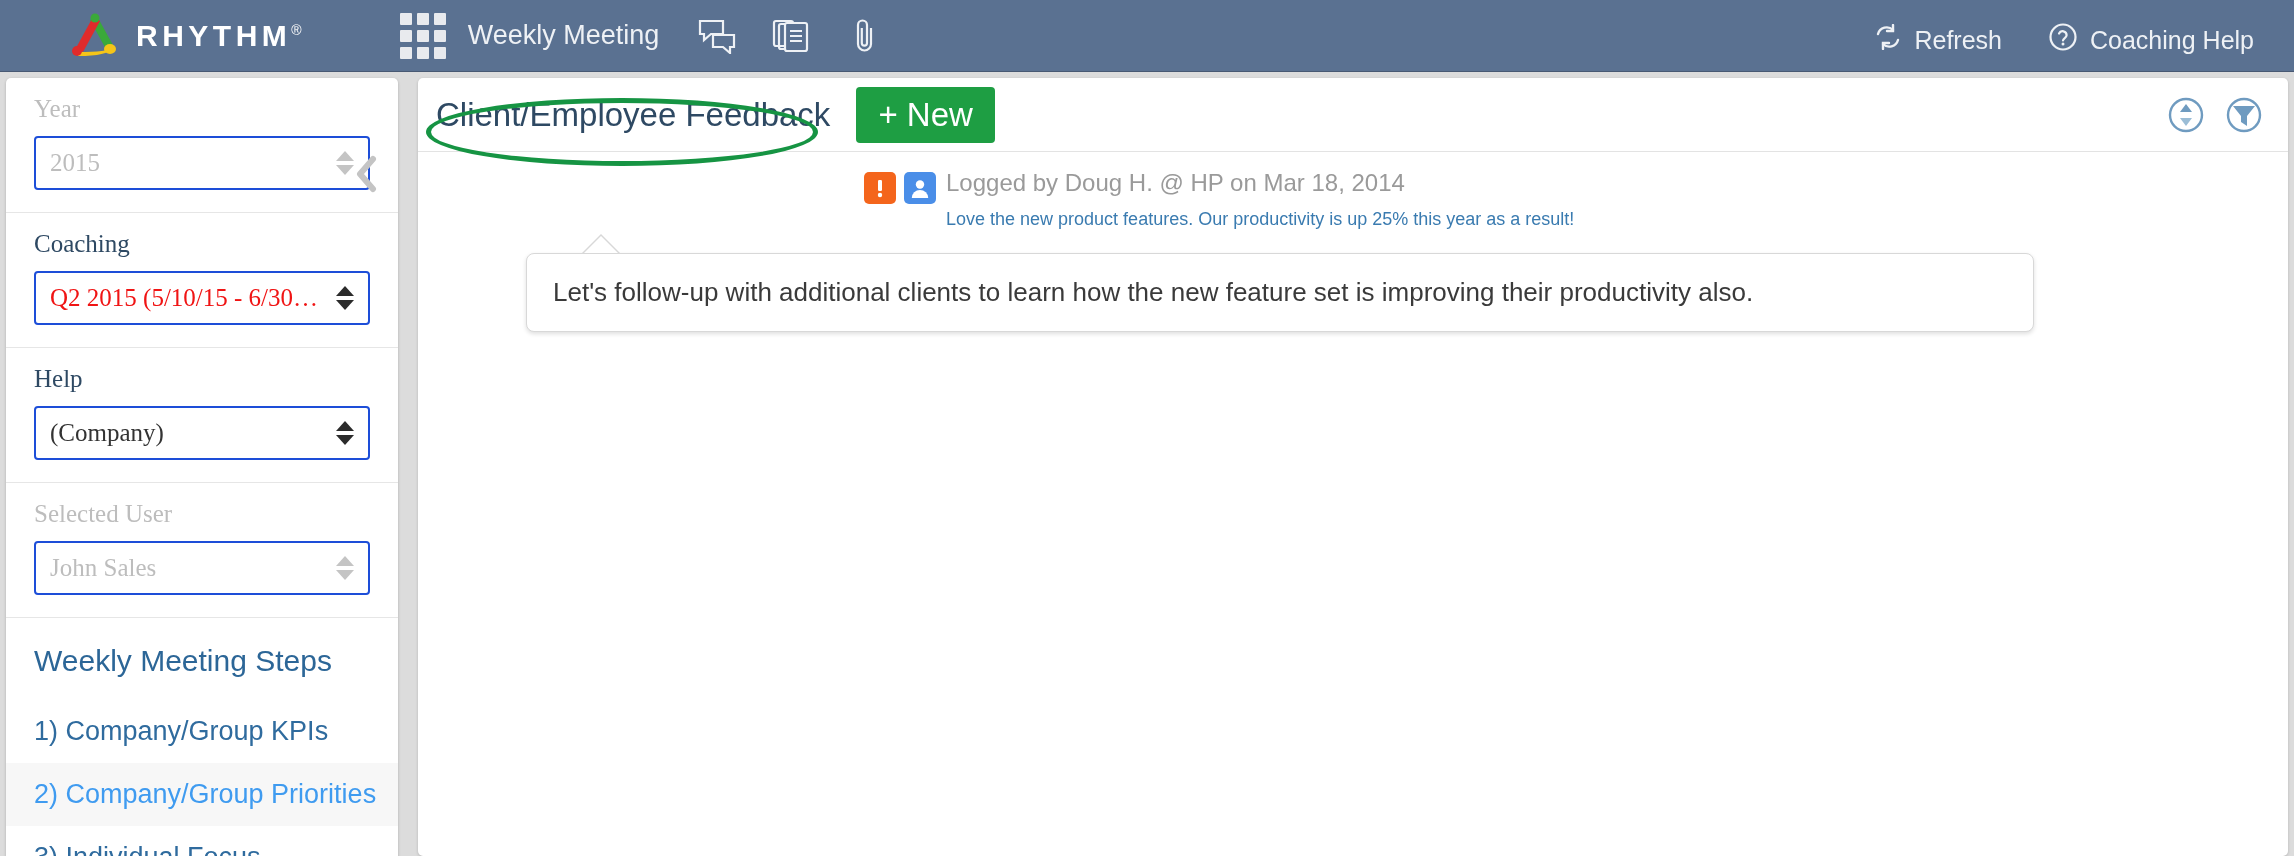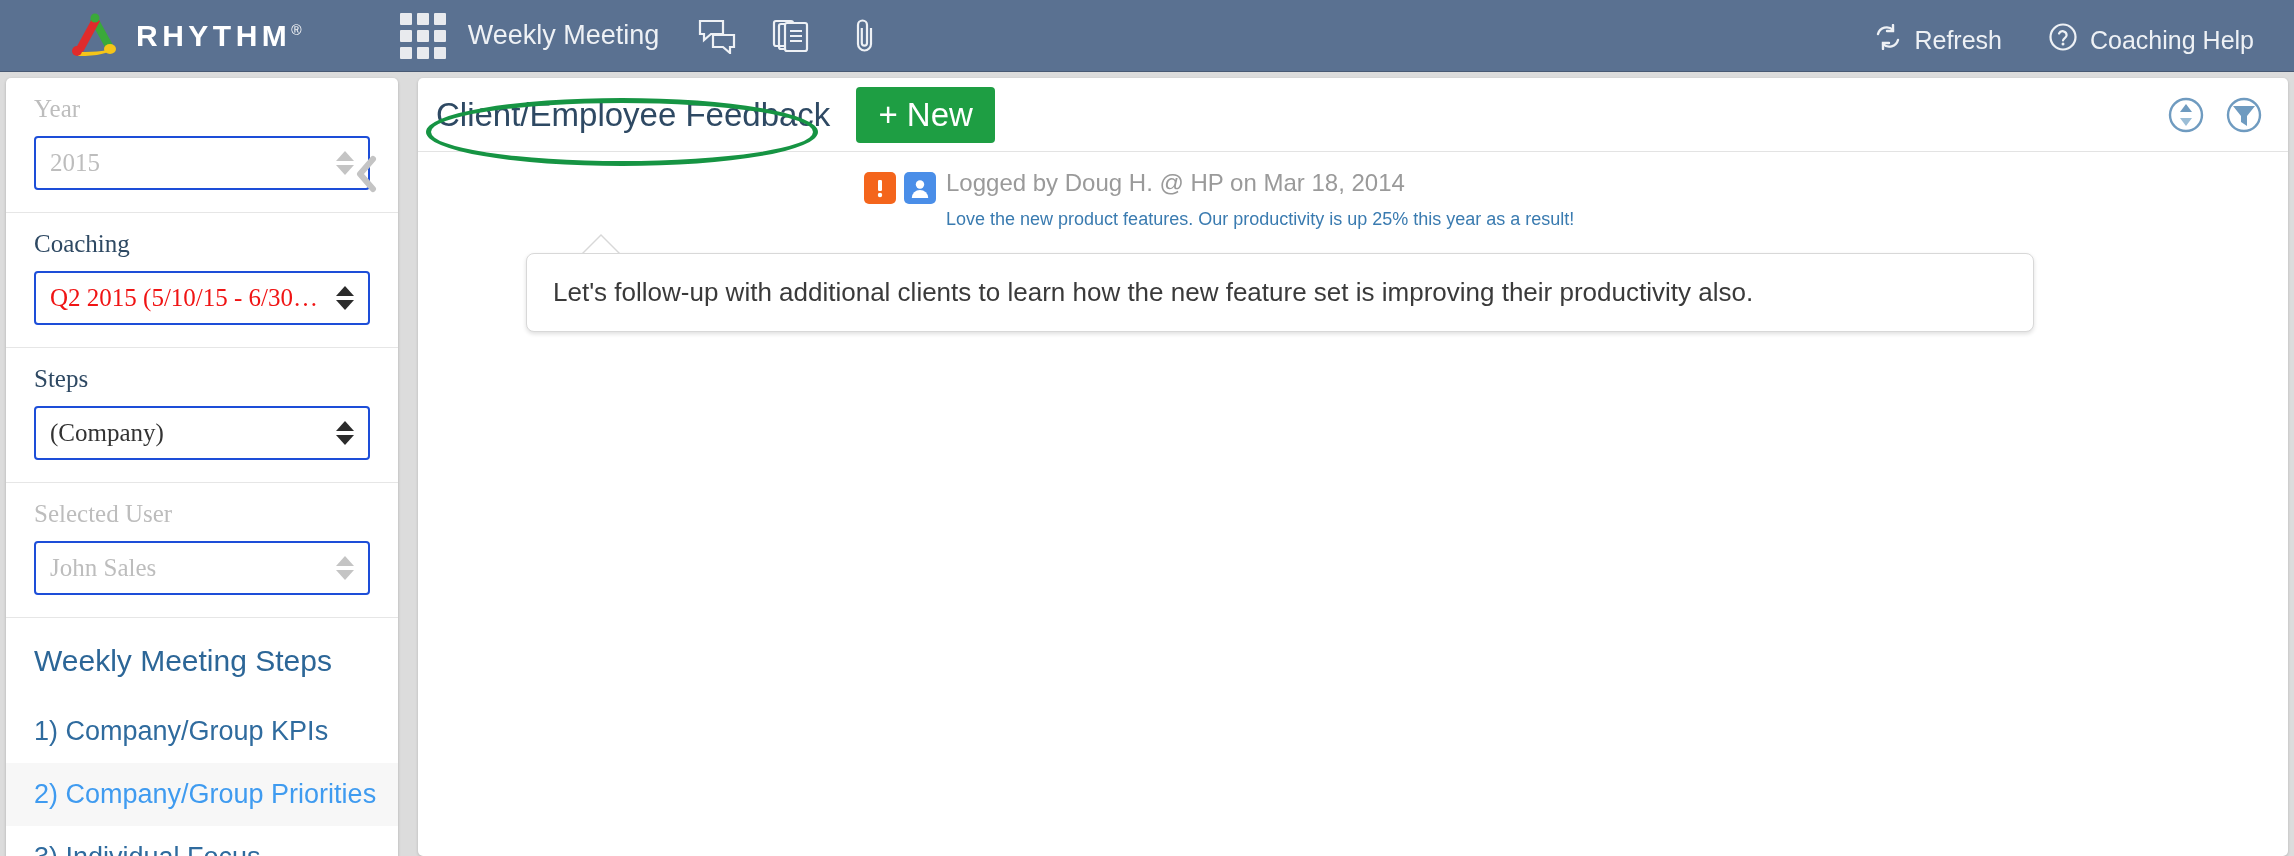--- a/index.html
+++ b/index.html
@@ -334,21 +334,21 @@
         <div class="select-box">
           <span class="val danger">Q2 2015 (5/10/15 - 6/30/15)</span>
           <span class="spinner">
               <span class="up"></span>
               <span class="dn"></span>
             </span>
         </div>
       </div>
 
       <div class="field-block">
-        <div class="field-label">Steps</div>
+        <div class="field-label">Help</div>
         <div class="select-box">
           <span class="val">(Company)</span>
           <span class="spinner">
               <span class="up"></span>
               <span class="dn"></span>
             </span>
         </div>
       </div>
 
       <div class="field-block">

